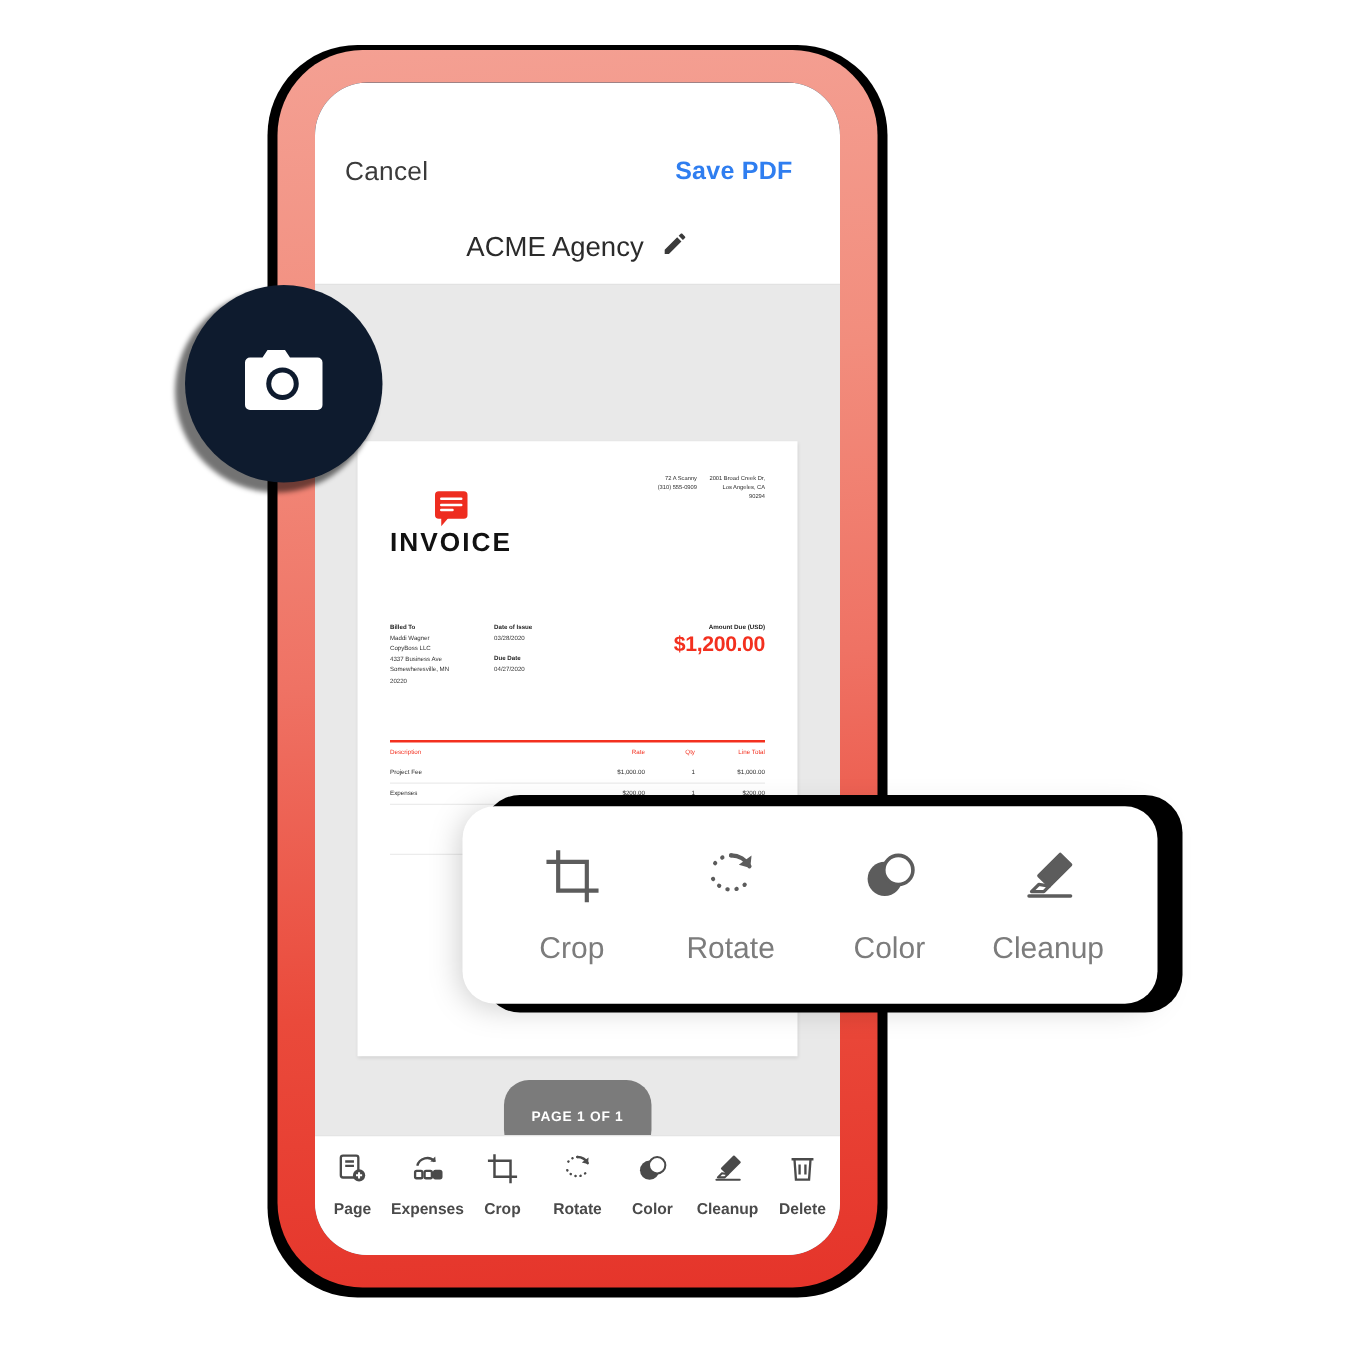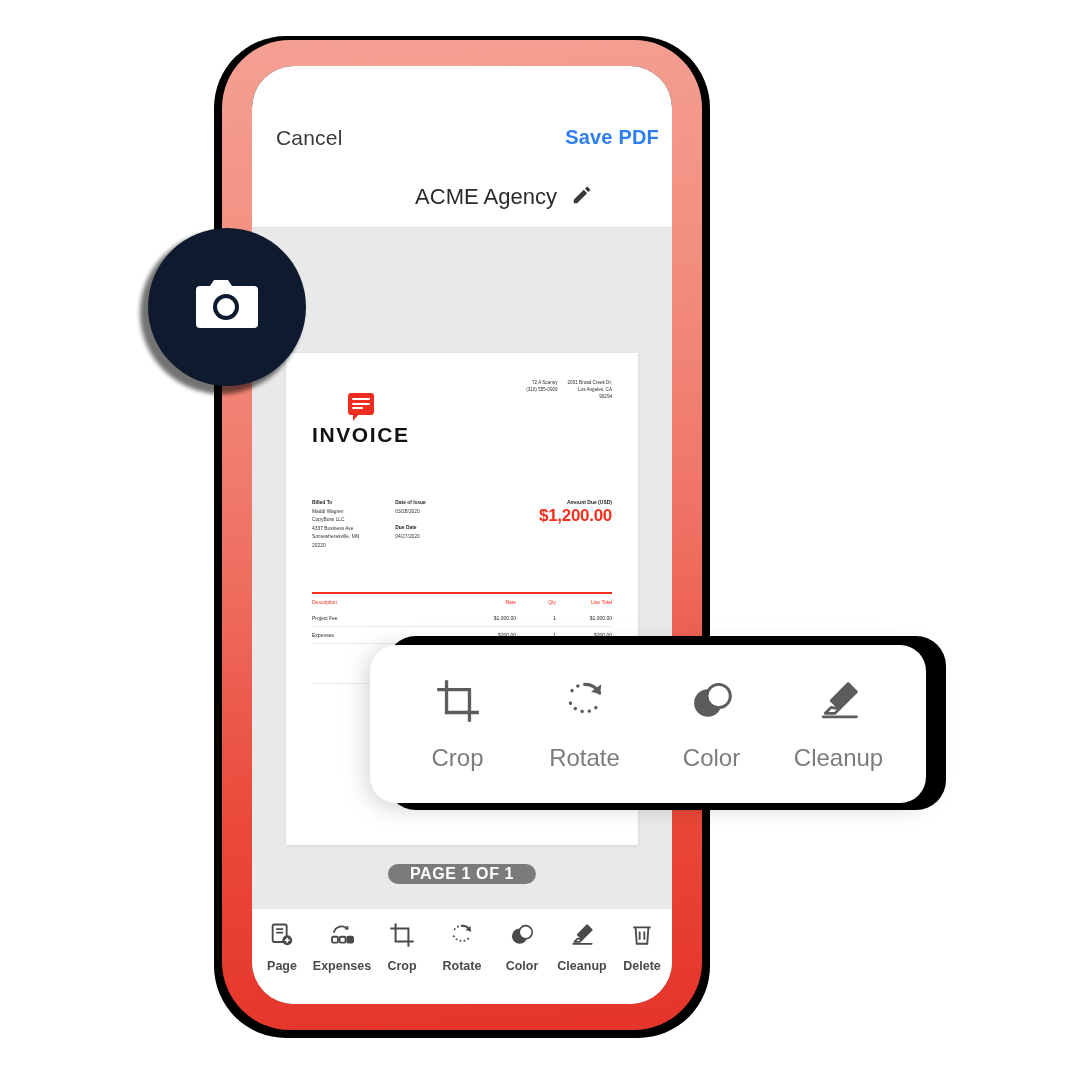--- a/index.html
+++ b/index.html
@@ -35,26 +35,26 @@
   
   .app-header {
     position: absolute; left: 0; top: 0; width: 420px; height: 162px;
     background: #ffffff; border-bottom: 1px solid #e2e2e2;
   }
   .hdr-cancel {
     position: absolute; left: 24px; top: 60px;
     font-size: 21px; color: #3b3b3b; letter-spacing: .2px;
   }
   .hdr-save {
-    position: absolute; right: 13px; top: 60px;
+    position: absolute; right: 38px; top: 60px;
     font-size: 20px; font-weight: bold; color: #2f7ef0; letter-spacing: .2px;
   }
   .hdr-title-row {
     position: absolute; left: 0; top: 118px; width: 420px;
-    display: flex; align-items: center; justify-content: center; gap: 14px; margin-left: 42px;
+    display: flex; align-items: center; justify-content: center; gap: 14px;
   }
   .hdr-title { font-size: 22px; color: #2b2b2b; }
   .pencil-icon { display: block; }
 
   
   .canvas-area {
     position: absolute; left: 0; top: 162px; width: 420px; height: 776px;
     background: #e9e9e9;
   }
 
@@ -107,21 +107,21 @@
   .totals { margin-top: 14px; }
   .trow { display: flex; justify-content: flex-end; font-size: 5px; color: #2b2b2b; line-height: 1.9; }
   .t-lab { width: 120px; text-align: right; padding-right: 14px; }
   .t-val { width: 56px; text-align: right; }
   .t-sep { border-top: 1px solid #ececec; margin: 6px 0 4px; }
 
   
   .page-badge {
     position: absolute; left: 50%; transform: translateX(-50%); top: 636px;
     background: #7b7b7b; color: #ffffff; border-radius: 20px;
-    padding: 1px 22px; font-size: 16px; font-weight: bold; letter-spacing: .6px;
+    padding: 24px 22px; font-size: 11px; font-weight: bold; letter-spacing: .6px;
   }
 
   
   .bottom-bar {
     position: absolute; left: 0; bottom: 0; width: 420px; height: 96px;
     background: #ffffff; border-top: 1px solid #e4e4e4;
     display: flex; align-items: flex-start; padding-top: 12px;
   }
   .bb-item {
     flex: 1; display: flex; flex-direction: column; align-items: center; gap: 6px;

